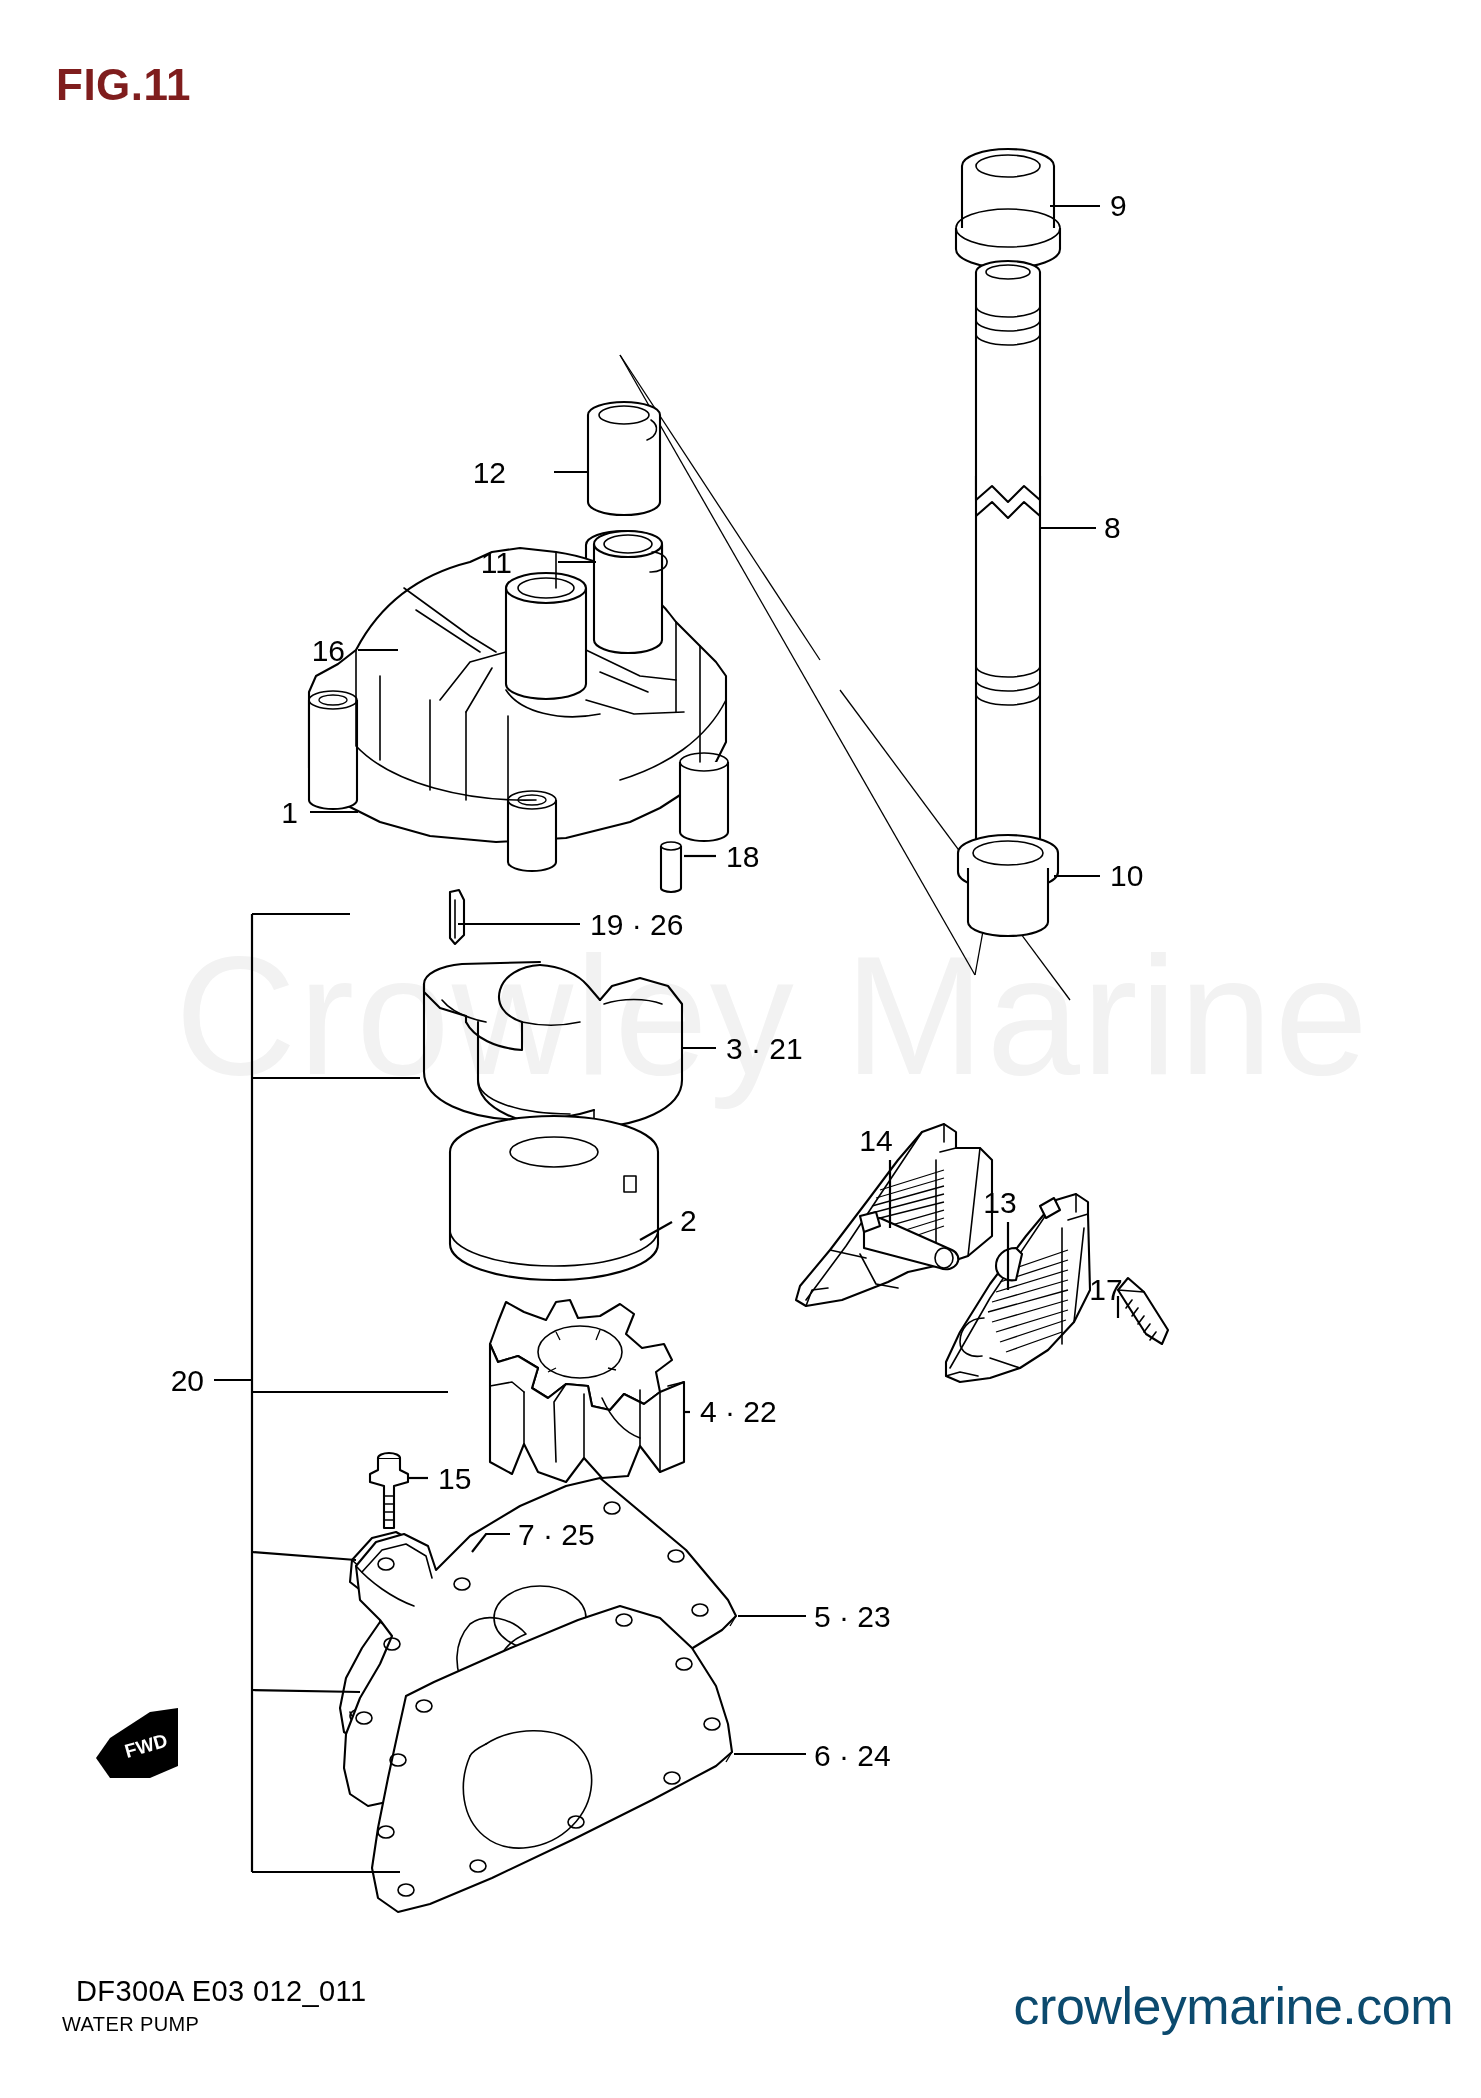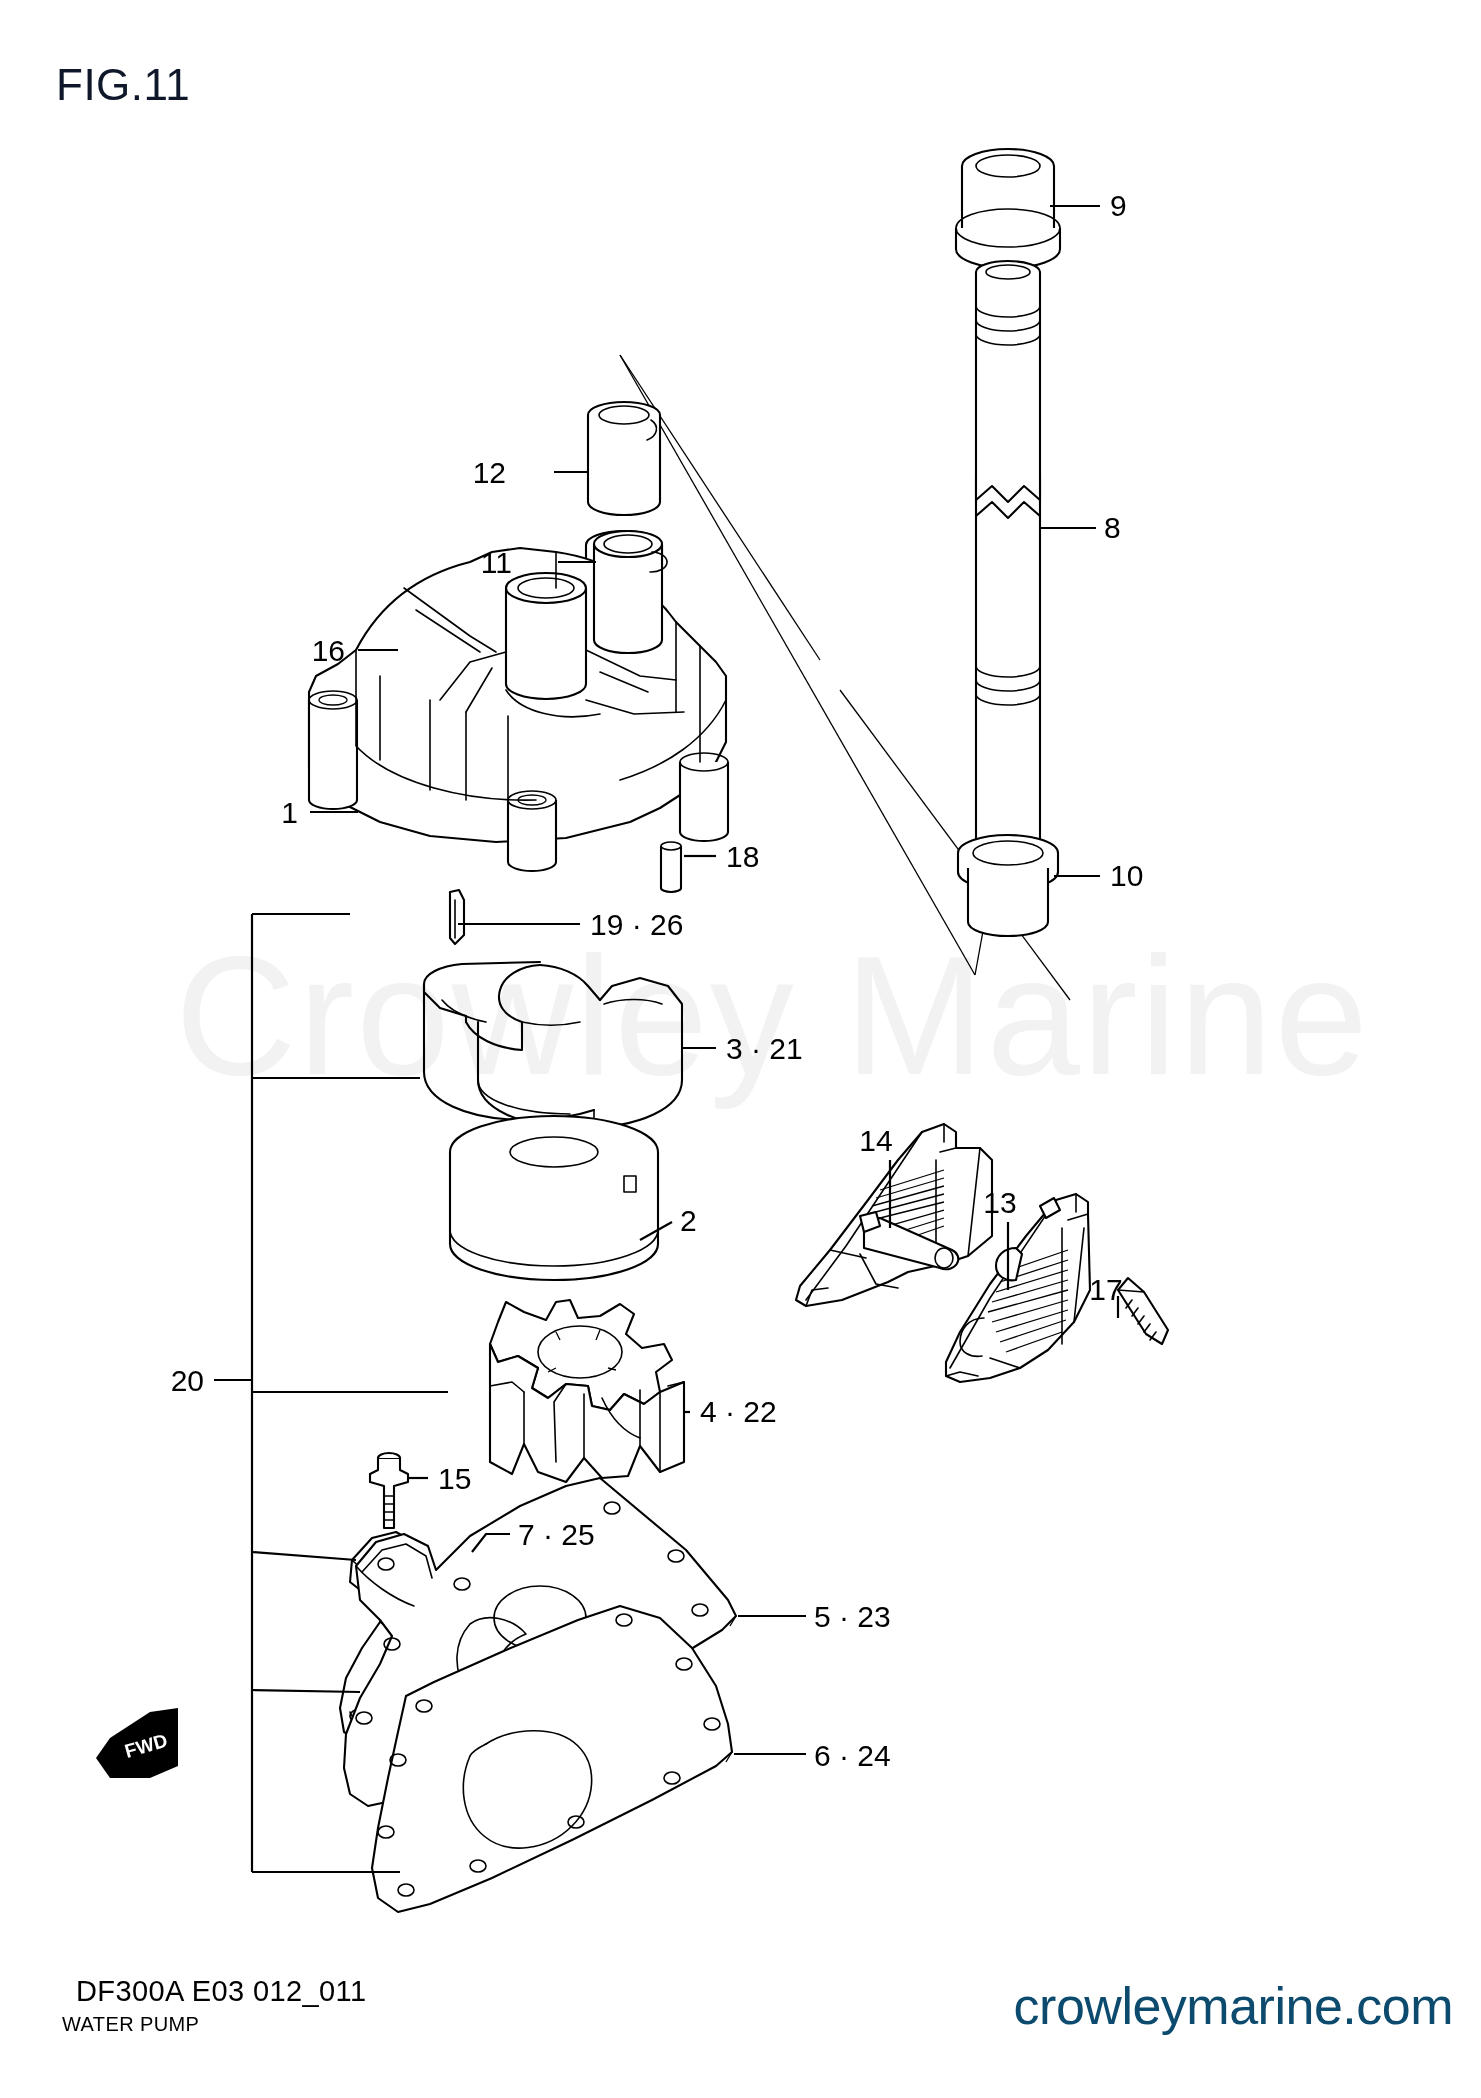--- a/index.html
+++ b/index.html
@@ -1,21 +1,21 @@
 <!DOCTYPE html>
 <html><head>
 <meta charset="utf-8">
 <style>
   html,body{margin:0;padding:0;background:#fff;}
   body{width:1481px;height:2098px;position:relative;overflow:hidden;
        font-family:"Liberation Sans",sans-serif;color:#000;}
   #page{position:absolute;left:0;top:0;width:1481px;height:2098px;}
 
-  .fig-title{position:absolute;left:56px;top:60px;font-size:44px;font-weight:normal;
-             letter-spacing:.5px;color:#0f172a;}
+  .fig-title{position:absolute;left:56px;top:60px;font-size:44px;font-weight:bold;
+             letter-spacing:.5px;color:#7f1d1d;}
 
   .watermark{position:absolute;left:0;top:920px;width:1481px;text-align:center;
              font-size:168px;color:#f2f2f2;font-weight:400;letter-spacing:2px;
              white-space:nowrap;user-select:none;margin-left:32px;}
 
   .footer-code{position:absolute;left:76px;top:1975px;font-size:29px;letter-spacing:.4px;}
   .footer-name{position:absolute;left:62px;top:2013px;font-size:20px;letter-spacing:.4px;}
   .brand{position:absolute;right:28px;top:1976px;font-size:52px;color:#0c4a6e;
          letter-spacing:-.5px;}
 

